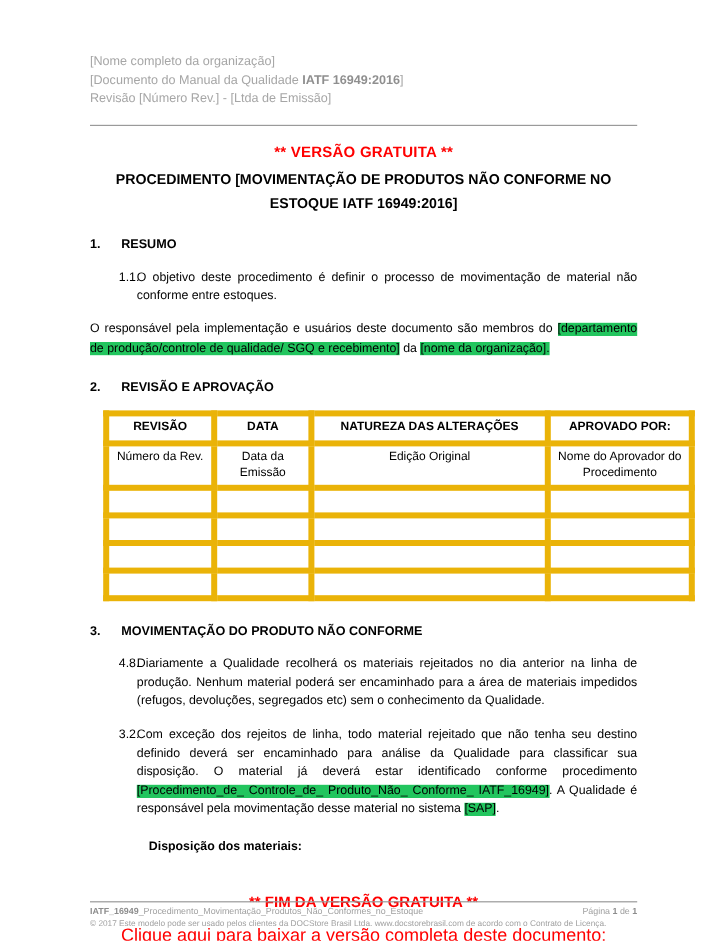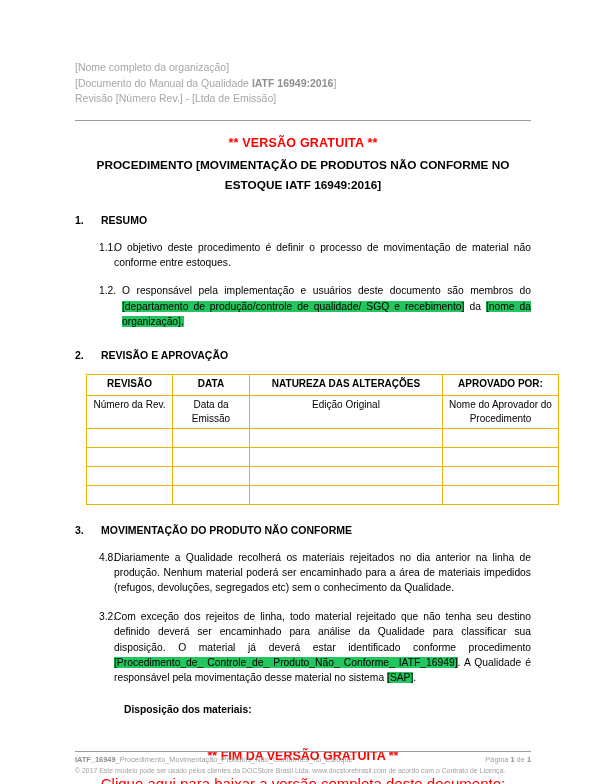--- a/index.html
+++ b/index.html
@@ -13,21 +13,21 @@
     background: #ffffff;
     font-family: "Liberation Sans", sans-serif;
     color: #000000;
     overflow: hidden;
   }
   .page {
     position: relative;
     width: 606px;
     height: 784px;
     box-sizing: border-box;
-    padding: 16px 75px;
+    padding: 0 75px;
   }
 
   
   .doc-header {
     padding-top: 44px;
     color: #a6a6a6;
     font-size: 10.5px;
     line-height: 15.5px;
   }
   .doc-header .line { white-space: nowrap; }
@@ -104,21 +104,21 @@
   
   .rev-table {
     margin-top: 12px;
     margin-left: 11px;
     width: 444px;
     border-collapse: collapse;
     table-layout: fixed;
     font-size: 10px;
   }
   .rev-table td, .rev-table th {
-    border: 1px solid #eab308;
+    border: 5px solid #eab308;
     text-align: center;
     vertical-align: top;
     padding: 2px 3px;
     line-height: 14px;
     font-weight: normal;
   }
   .rev-table thead th {
     font-weight: bold;
     height: 16px;
   }
@@ -217,21 +217,20 @@
       <span class="num">1.</span>
       <span>RESUMO</span>
     </div>
 
     <div class="clause">
       <span class="num">1.1.</span>
       <span class="body">O objetivo deste procedimento é definir o processo de movimentação de material não conforme entre estoques.</span>
     </div>
 
     <div class="clause">
-      <span class="num wide">1.2.</span>
       <span class="body"><span>O responsável pela implementação e usuários deste documento são membros do </span><mark class="hl">[departamento de produção/controle de qualidade/ SGQ e recebimento]</mark><span> da </span><mark class="hl">[nome da organização].</mark></span>
     </div>
   </div>
 
   <div class="section">
     <div class="section-heading">
       <span class="num">2.</span>
       <span>REVISÃO E APROVAÇÃO</span>
     </div>
 

